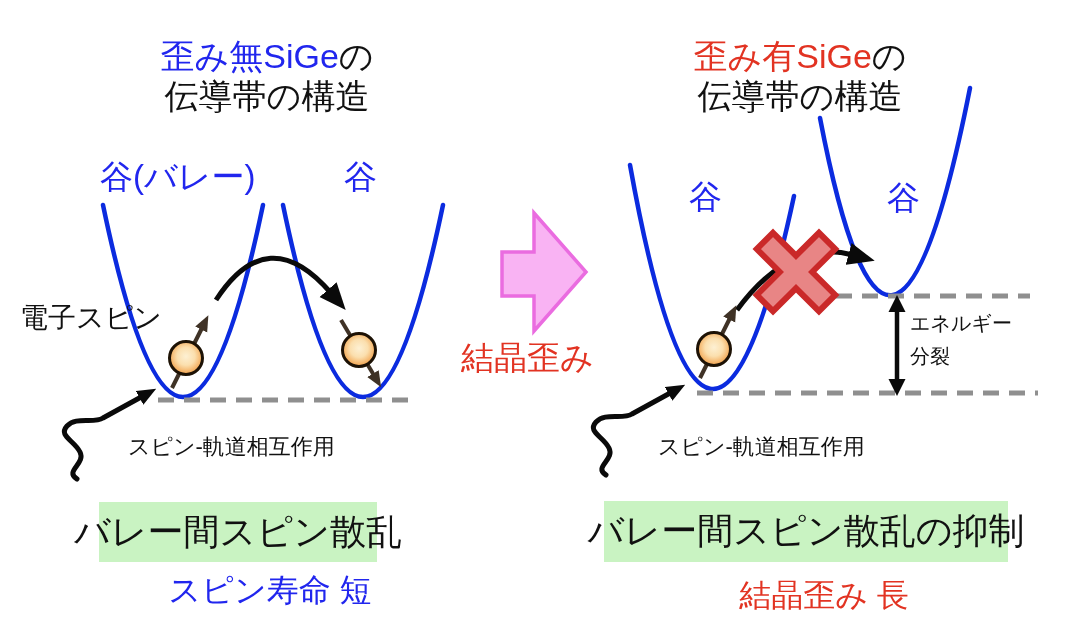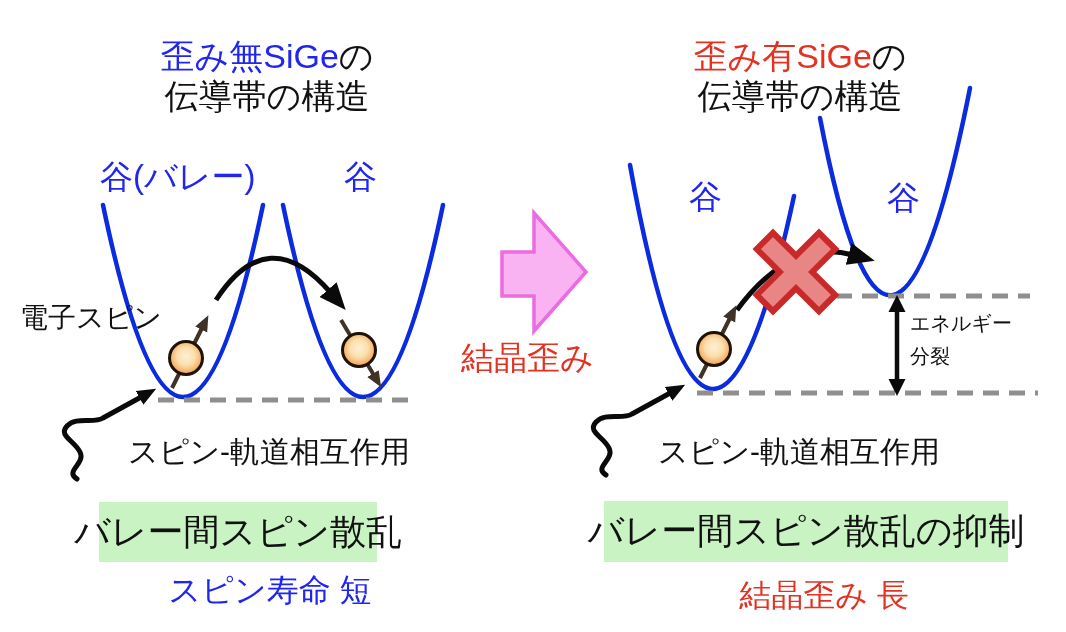--- a/index.html
+++ b/index.html
@@ -7,21 +7,21 @@
     position:relative;width:1066px;height:632px;background:#ffffff;overflow:hidden;
     font-family:"Liberation Sans","DejaVu Sans",sans-serif;color:var(--black_text,#111);
   }
   #diagram-svg{position:absolute;left:0;top:0;width:1066px;height:632px;}
   .txt{position:absolute;white-space:nowrap;}
   .title{width:320px;text-align:center;font-size:34px;line-height:40px;font-weight:400;}
   .title .hl-blue{color:var(--blue_text);}
   .title .hl-red{color:var(--red_text);text-align:center;}
   .valley{font-size:33px;color:var(--blue_text);}
   .small-black{font-size:28px;color:var(--black_text);}
-  .soi{font-size:30px;color:var(--black_text);}
+  .soi{font-size:22px;color:var(--black_text);}
   .energy{font-size:20px;line-height:33px;color:var(--black_text);white-space:nowrap;font-family:Liberation Mono, monospace;}
   .greenbox{
     background:var(--green_bg);text-align:center;font-size:36px;color:var(--black_text);
     display:flex;align-items:center;justify-content:center;
   }
   .lifetime{font-size:32px;text-align:center;}
   .lifetime.blue{color:var(--blue_text);}
   .lifetime.red{color:var(--red_text);}
   .strain{font-size:33px;color:var(--red_text);}
 </style>

